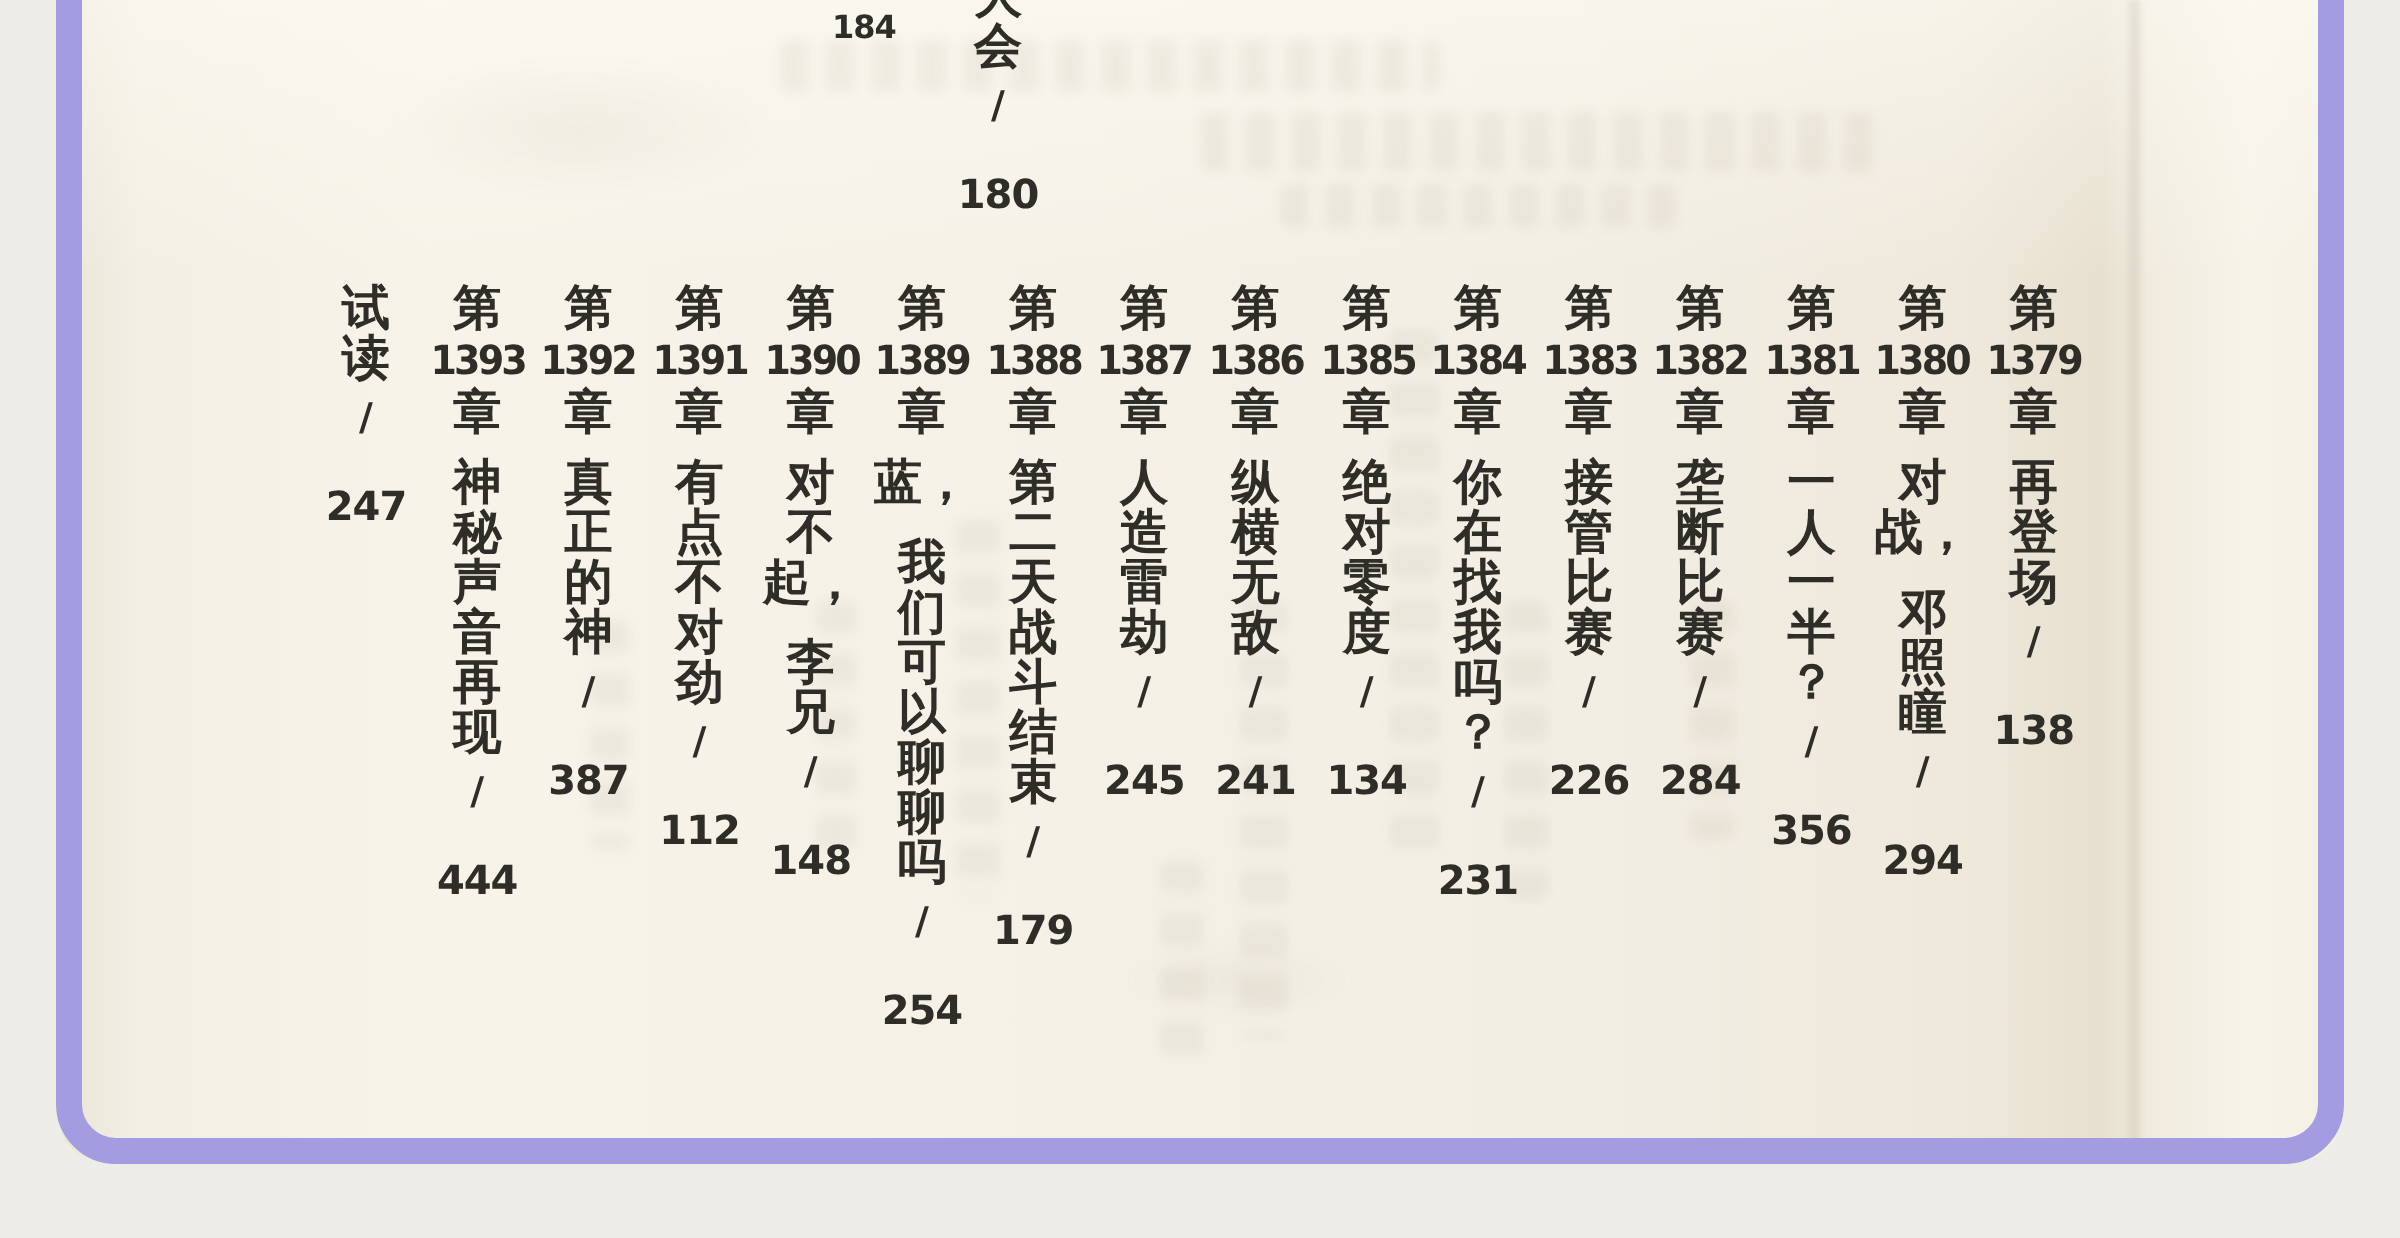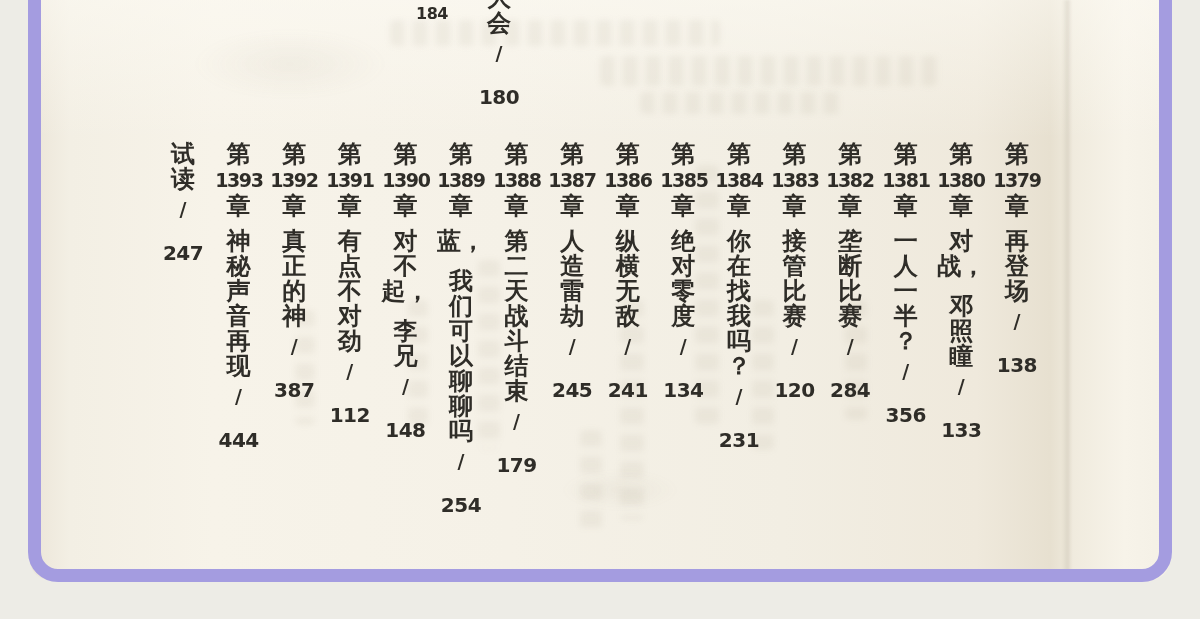--- a/index.html
+++ b/index.html
@@ -122,21 +122,21 @@
           <span class="cjk">第</span>
           <span class="num">1380</span>
           <span class="cjk suffix">章</span>
           <span class="tchar">对</span>
           <span class="tchar">战，</span>
           <span class="gap"></span>
           <span class="tchar">邓</span>
           <span class="tchar">照</span>
           <span class="tchar">瞳</span>
           <span class="slash">/</span>
-          <span class="pnum">133</span>
+          <span class="pnum">294</span>
         </div>
         <div class="col">
           <span class="cjk">第</span>
           <span class="num">1381</span>
           <span class="cjk suffix">章</span>
           <span class="tchar">一</span>
           <span class="tchar">人</span>
           <span class="tchar">一</span>
           <span class="tchar">半</span>
           <span class="tchar">？</span>
@@ -156,21 +156,21 @@
         </div>
         <div class="col">
           <span class="cjk">第</span>
           <span class="num">1383</span>
           <span class="cjk suffix">章</span>
           <span class="tchar">接</span>
           <span class="tchar">管</span>
           <span class="tchar">比</span>
           <span class="tchar">赛</span>
           <span class="slash">/</span>
-          <span class="pnum">120</span>
+          <span class="pnum">226</span>
         </div>
         <div class="col">
           <span class="cjk">第</span>
           <span class="num">1384</span>
           <span class="cjk suffix">章</span>
           <span class="tchar">你</span>
           <span class="tchar">在</span>
           <span class="tchar">找</span>
           <span class="tchar">我</span>
           <span class="tchar">吗</span>

